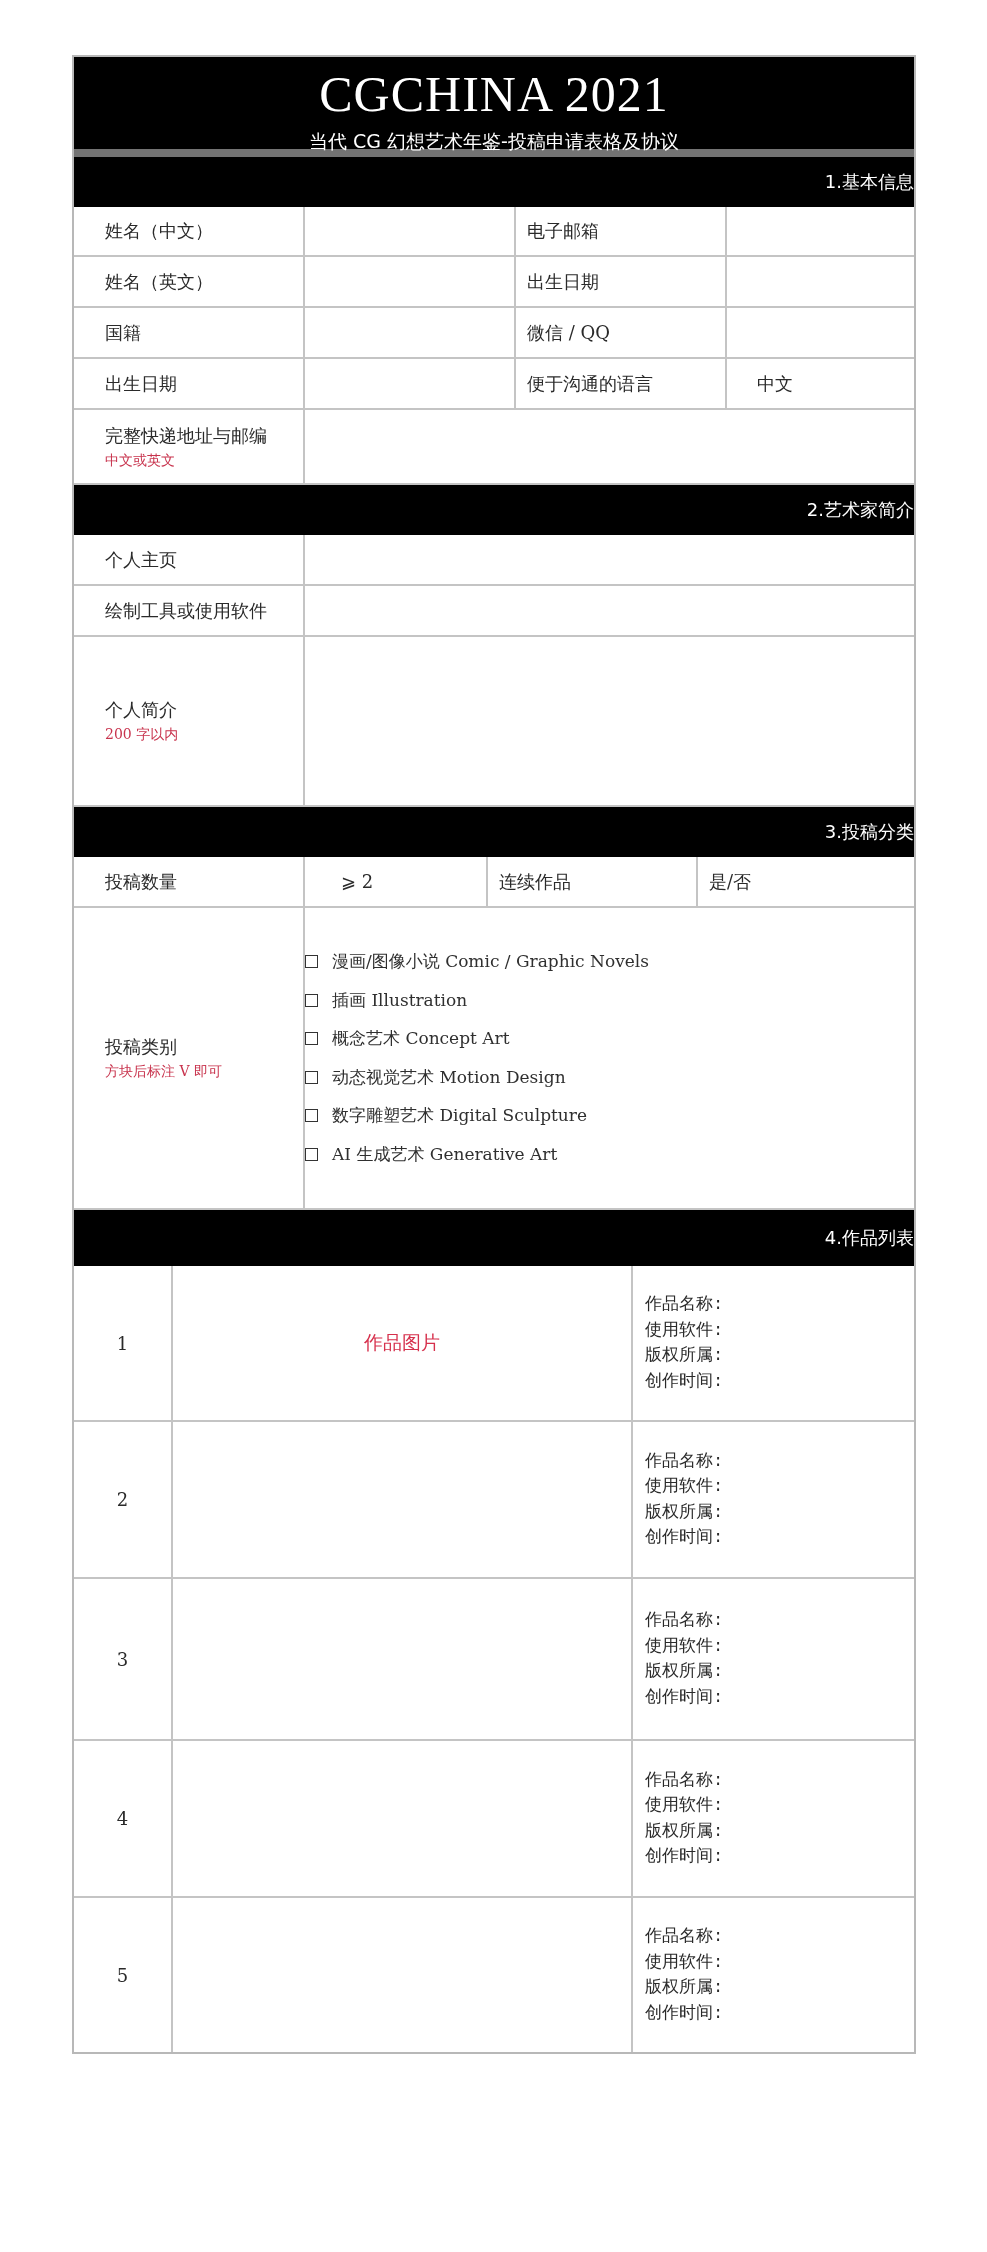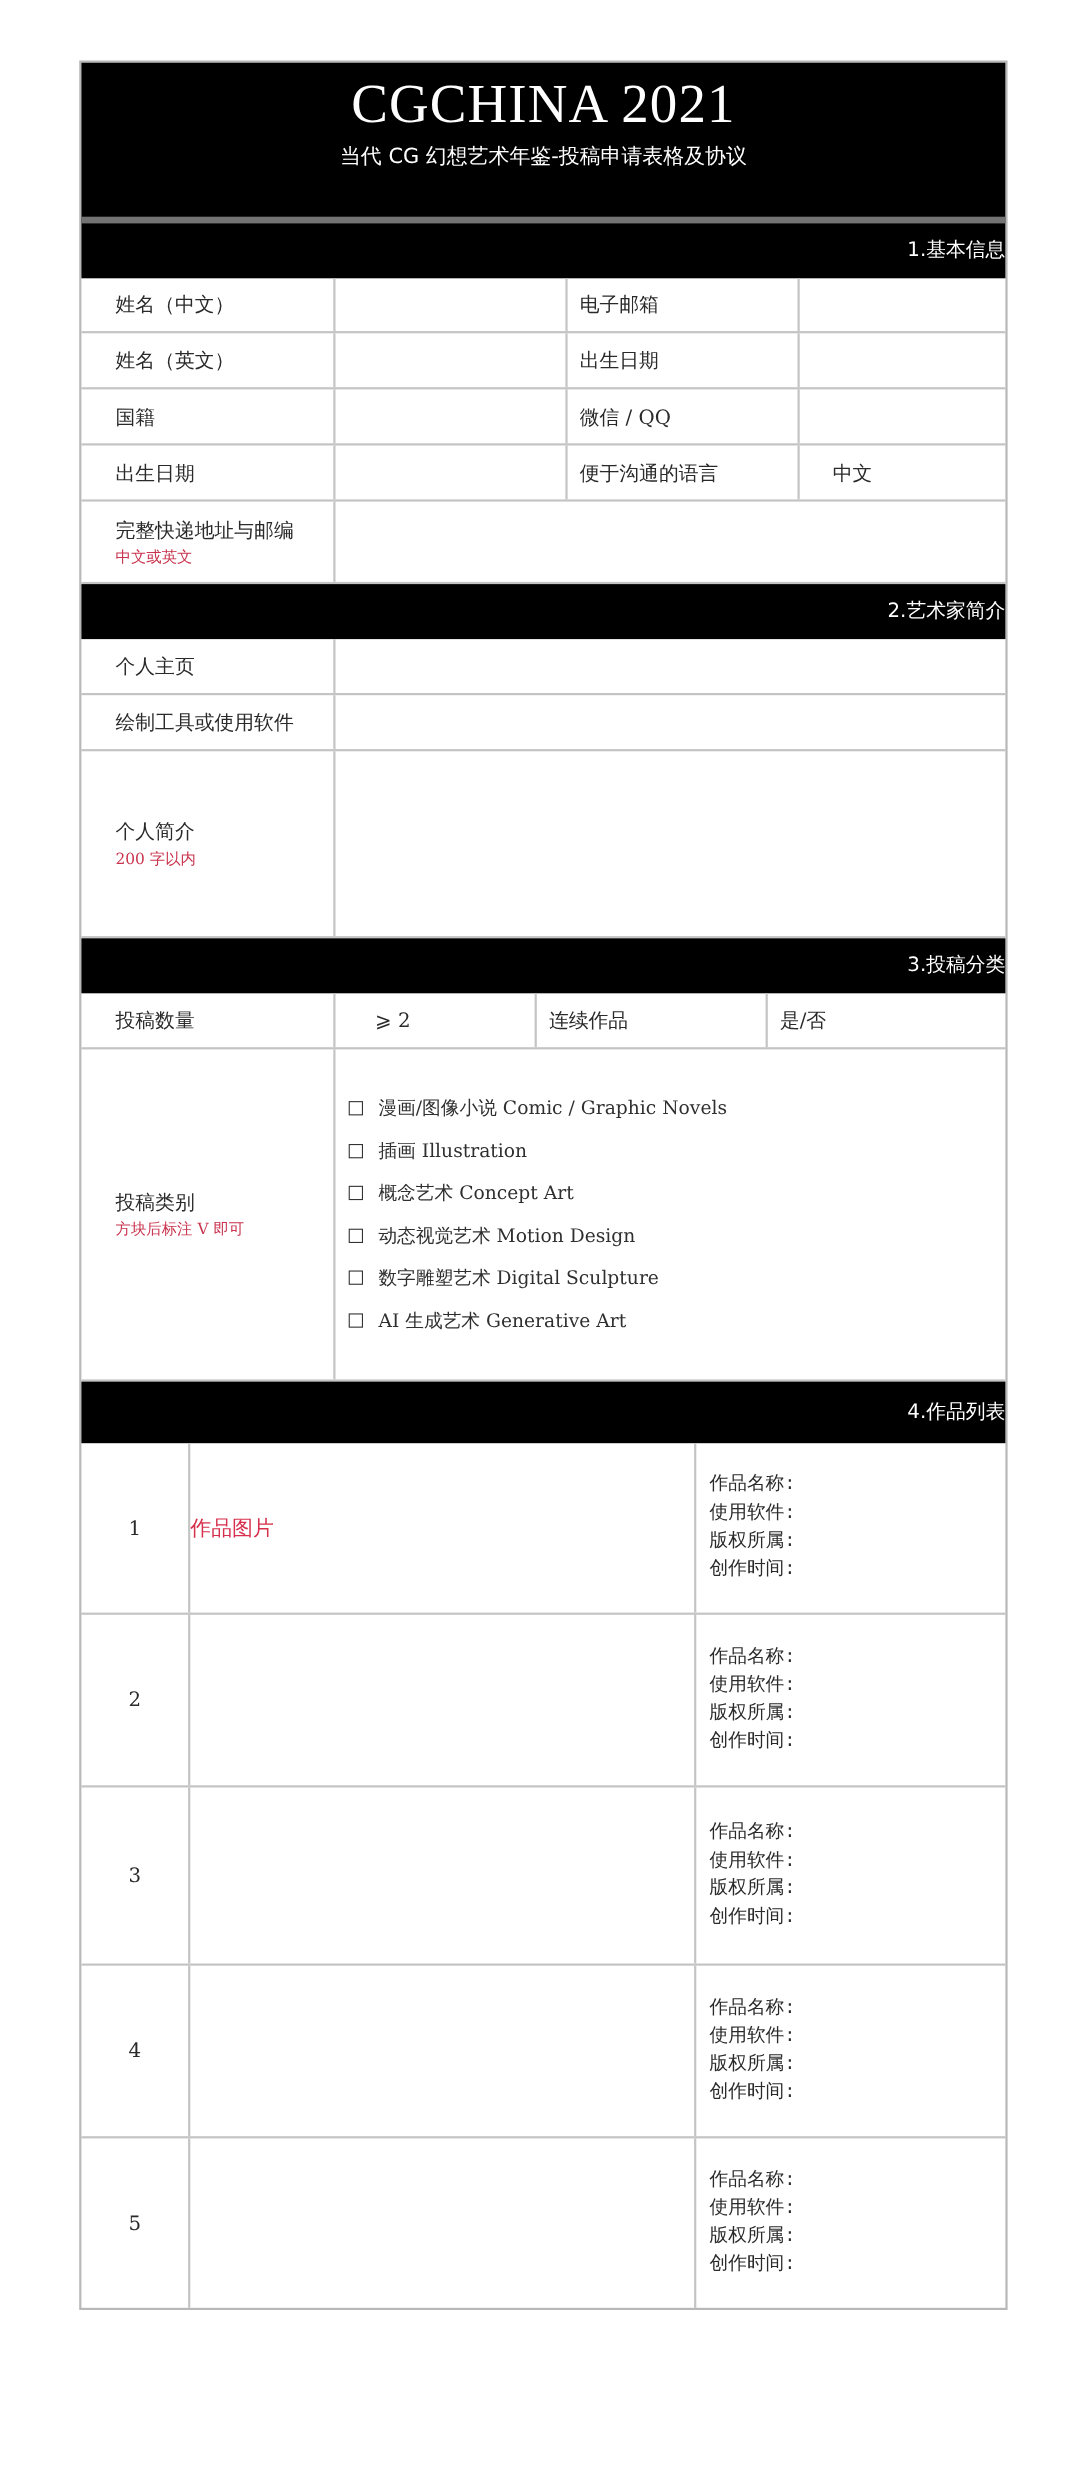--- a/index.html
+++ b/index.html
@@ -1,36 +1,36 @@
 <!DOCTYPE html>
 <html><head>
 <meta charset="utf-8">
 <style>
   html, body { margin:0; padding:0; background:#ffffff; }
   body { width:987px; height:2252px; position:relative; font-family:"DejaVu Serif","Liberation Serif",serif; color:#333; }
   .form { position:absolute; left:72px; top:55px; width:844px; border:2px solid #b8b8b8; box-sizing:border-box; }
-  .title-block { background:#000; color:#fff; text-align:center; height:146px; box-sizing:border-box; padding-top:8px; border-bottom:6px solid #737373; }
+  .title-block { background:#000; color:#fff; text-align:center; height:100px; box-sizing:border-box; padding-top:8px; border-bottom:8px solid #737373; }
   .title-main { font-family:"Liberation Serif","DejaVu Serif",serif; font-size:50px; line-height:58px; letter-spacing:1px; }
   .title-sub { font-family:"DejaVu Sans","Liberation Sans",sans-serif; font-size:19px; margin-top:6px; }
   .sec-head { background:#000; color:#fff; text-align:right; font-family:"DejaVu Sans","Liberation Sans",sans-serif; font-size:18px; height:50px; line-height:50px; }
   .row { display:flex; border-bottom:2px solid #c4c4c4; box-sizing:border-box; }
   .row:last-child { border-bottom:none; }
   .cell { box-sizing:border-box; border-right:2px solid #c4c4c4; padding-left:11px; display:flex; flex-direction:column; justify-content:center; font-size:18px; color:#2a2a2a; }
   .cell:last-child { border-right:none; }
   .hint { color:#c8334d; font-size:14px; margin-top:4px; }
   .lbl { width:211px;margin-left:20px; }
   .c2 { width:211px; }
   .c3 { width:211px; }
   .c4 { flex:1; }
   .wide { flex:1; }
-  .check-list { padding-left:12px; }
+  .check-list { padding-left:0; }
   .check-item { display:flex; align-items:center; font-size:17px; height:38.5px; color:#2f2f2f; }
   .box { width:13px; height:13px; border:1.5px solid #333; margin-right:14px; box-sizing:border-box; flex:none; }
   .num { width:99px; align-items:center; padding-left:0; font-size:18px; }
-  .pic { width:460px; padding-left:0; }
+  .pic { width:460px; align-items:center; padding-left:0; }
   .pic-label { color:#d6304c; font-size:19px; }
   .info { flex:1; padding-left:12px; font-size:17px; line-height:25.5px;font-family:Liberation Mono, monospace; }
 </style>
 </head>
 <body>
 
 <div class="form">
 
   <div class="title-block">
     <div class="title-main">CGCHINA 2021</div>

